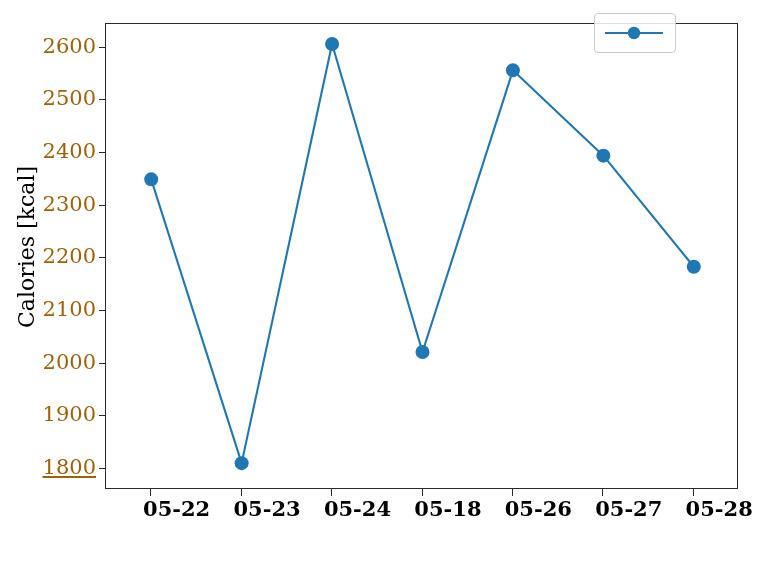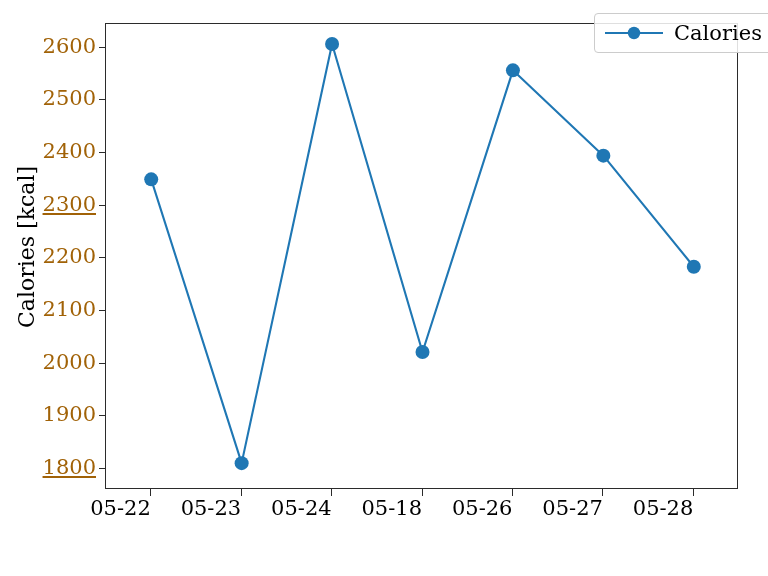--- a/index.html
+++ b/index.html
@@ -73,25 +73,26 @@
   .xtick-label-wrap {
     position: absolute;
     top: 498px;
     width: 0;
     height: 0;
   }
   .xtick-label {
     position: absolute;
     left: -60px;
     width: 120px;
-    text-align: left;
+    text-align: right;
     font-size: 21px;
     color: #000000;
     line-height: 1;
     white-space: nowrap;
+    font-weight: bold;
   }
   
   #xlabel {
     position: absolute;
     left: 105px;
     top: 529px;
     width: 633px;
     text-align: center;
     font-size: 22px;
     color: #000000;
@@ -151,21 +152,21 @@
       <div class="ytick-label-wrap" style="top: 362.627px;">
         <div class="ytick-label" style="top: -11px;">2000</div>
       </div>
       <div class="ytick-label-wrap" style="top: 309.972px;">
         <div class="ytick-label" style="top: -11px;">2100</div>
       </div>
       <div class="ytick-label-wrap" style="top: 257.316px;">
         <div class="ytick-label" style="top: -11px;">2200</div>
       </div>
       <div class="ytick-label-wrap" style="top: 204.661px;">
-        <div class="ytick-label" style="top: -11px; text-decoration: underline;">2300</div>
+        <div class="ytick-label" style="top: -11px;">2300</div>
       </div>
       <div class="ytick-label-wrap" style="top: 152.006px;">
         <div class="ytick-label" style="top: -11px;">2400</div>
       </div>
       <div class="ytick-label-wrap" style="top: 99.3503px;">
         <div class="ytick-label" style="top: -11px;">2500</div>
       </div>
       <div class="ytick-label-wrap" style="top: 46.6949px;">
         <div class="ytick-label" style="top: -11px;">2600</div>
       </div>
@@ -232,16 +233,15 @@
 
   <div id="ylabel-wrap">
     <div id="ylabel">Calories [kcal]</div>
   </div>
 
   <div id="legend">
     <svg id="legend-swatch" width="62" height="20" viewBox="0 0 62 20">
       <line x1="2" y1="10" x2="60" y2="10" stroke="#1f77b4" stroke-width="2.1"></line>
       <circle cx="31" cy="10" r="6.2" fill="#1f77b4"></circle>
     </svg>
-    <span id="legend-label">Calories</span>
   </div>
 
 </div>
 
 </body></html>

